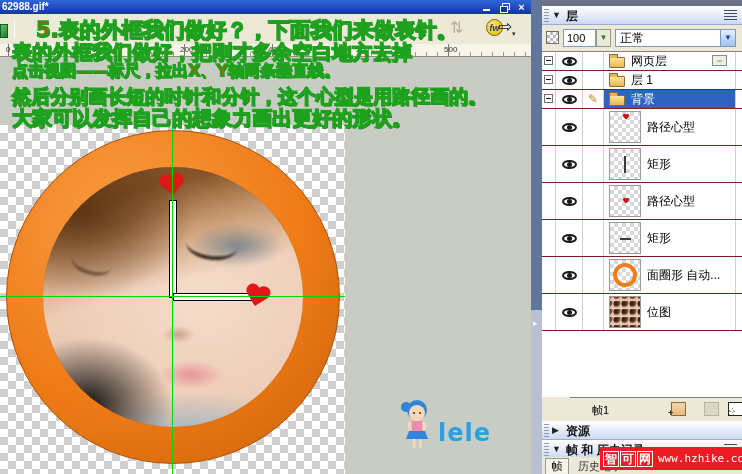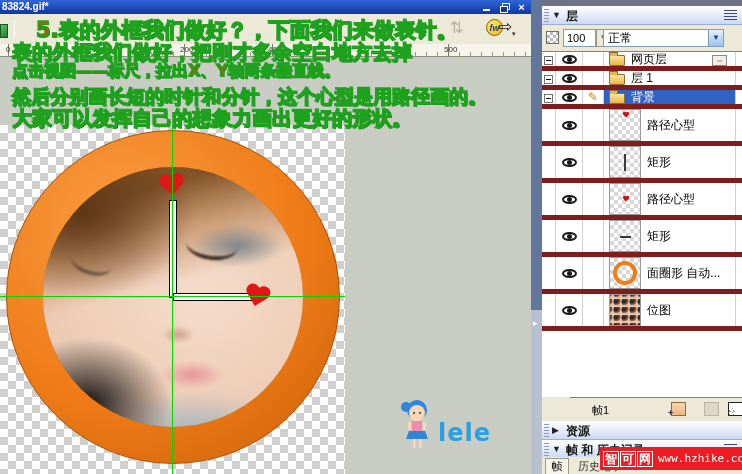--- a/index.html
+++ b/index.html
@@ -122,29 +122,29 @@
 
   .opacity-row{position:absolute;left:0;top:25px;width:200px;height:26px;background:#ece9d8;}
   .op-icon{position:absolute;left:4px;top:6px;width:13px;height:13px;border:1px solid #6e6e6e;
         background:linear-gradient(45deg,#bbb 25%,transparent 25%,transparent 75%,#bbb 75%),
                    linear-gradient(45deg,#bbb 25%,#fff 25%,#fff 75%,#bbb 75%);
         background-size:6px 6px;background-position:0 0,3px 3px;}
   .op-input{position:absolute;left:21px;top:4px;width:33px;height:18px;background:#fff;
         border:1px solid #7f9db9;font-size:11px;padding:2px 3px;}
   .op-drop{position:absolute;left:54px;top:4px;width:15px;height:18px;background:#ece9d8;
         border:1px solid #9a9a8a;text-align:center;font-size:8px;line-height:16px;color:#2a7d2a;cursor:pointer;}
-  .blend{position:absolute;left:61px;top:4px;width:121px;height:18px;background:#fff;
+  .blend{position:absolute;left:73px;top:4px;width:121px;height:18px;background:#fff;
         border:1px solid #7f9db9;font-size:12px;line-height:16px;padding-left:4px;cursor:pointer;}
   .blend-arrow{position:absolute;right:0;top:0;width:15px;height:16px;
         background:linear-gradient(180deg,#e6f0ff,#9ec3ef);border-left:1px solid #7f9db9;
         text-align:center;font-size:8px;line-height:15px;color:#1c3f94;}
 
   .layer-list{position:absolute;left:0;top:51px;width:200px;height:346px;background:#fff;
         border-top:1px solid #808080;}
-  .lrow,.irow{display:flex;border-bottom:5px solid #7f1d1d;background:#fff;cursor:pointer;}
+  .lrow,.irow{display:flex;border-bottom:1px solid #7f1d1d;background:#fff;cursor:pointer;}
   .lrow{height:19px;}
   .irow{height:37px;}
   .c-exp{width:14px;border-right:1px solid #cfcfcf;position:relative;}
   .c-eye{width:27px;border-right:1px solid #cfcfcf;display:flex;align-items:center;justify-content:center;}
   .c-pen{width:21px;border-right:1px solid #cfcfcf;display:flex;align-items:center;justify-content:center;
          color:#b8860b;font-size:12px;}
   .c-main{flex:1;position:relative;display:flex;align-items:center;gap:6px;padding-left:5px;
           border-right:1px solid #cfcfcf;font-size:12px;color:#000;}
   .c-end{width:6px;}
   .sel .c-main{background:#2e63c4;color:#fff;}
@@ -207,21 +207,21 @@
          padding:0 1px;margin-right:1px;line-height:14px;}
   .wm-url{color:#fff;font-size:11px;font-family:"DejaVu Sans Mono",monospace;margin-left:4px;letter-spacing:0px;}
 </style>
 </head>
 <body>
 
 <div id="root">
 
   <div class="doc">
     <div class="titlebar">
-      <span class="title-text">83824.gif*</span>
+      <span class="title-text">62988.gif*</span>
       <span class="win-btns">
         <span class="wb wb-min"></span>
         <span class="wb wb-restore"></span>
         <span class="wb wb-close">×</span>
       </span>
     </div>
 
     <div class="toolbar">
       <span class="tb-left-chip"></span>
       <span class="tb-sep"></span>

